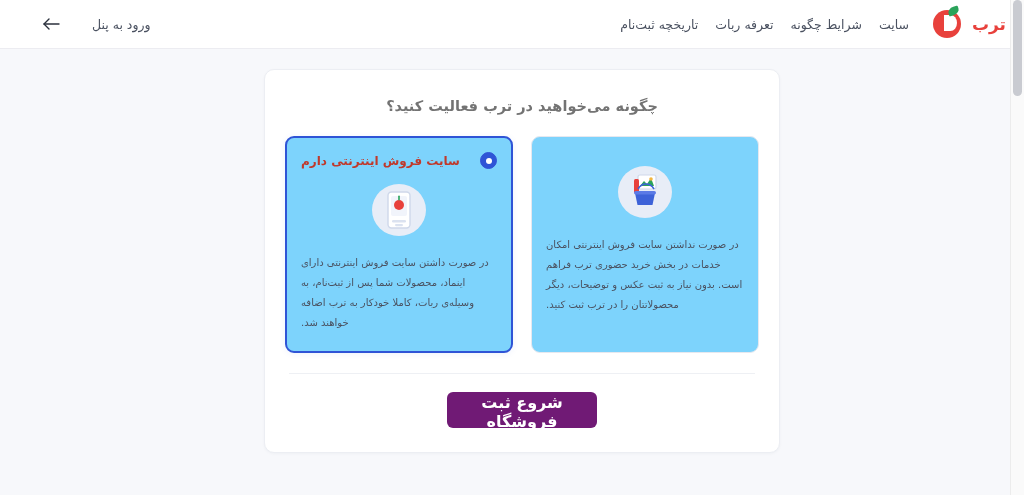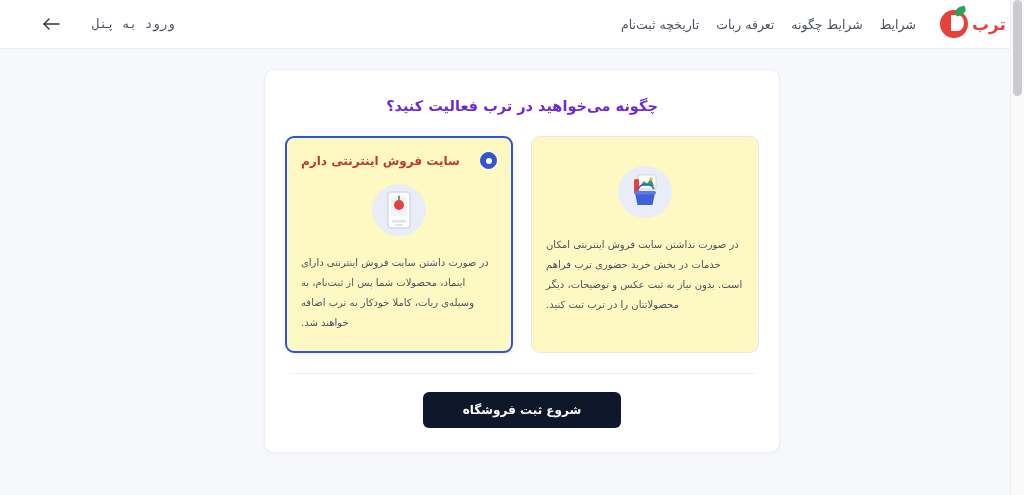--- a/index.html
+++ b/index.html
@@ -24,20 +24,21 @@
     background: #ffffff;
     border-bottom: 1px solid #ececf1;
     display: flex;
     align-items: center;
     padding: 0 18px 0 40px;
     direction: rtl;
   }
   .brand {
     display: flex;
     align-items: center;
+    gap: 7px;
     margin-left: 18px;
   }
   .brand-logo {
     width: 34px; height: 34px;
     position: relative;
   }
   .brand-logo .apple {
     position: absolute;
     left: 2px; top: 3px;
     width: 28px; height: 28px;
@@ -74,21 +75,20 @@
     margin-right: 4px;
   }
   .nav-item { cursor: pointer; white-space: nowrap; }
 
   .header-right-spacer { flex: 1; }
 
   .header-left {
     display: flex;
     align-items: center;
     gap: 30px;
-    font-family: Liberation Mono, monospace;
   }
   .login-link {
     font-size: 12.5px;
     color: #4a5160;
     cursor: pointer;
     white-space: nowrap;
   }
   .back-arrow {
     width: 22px; height: 22px;
     display: flex; align-items: center; justify-content: center;
@@ -111,38 +111,38 @@
     background: #ffffff;
     border: 1px solid #eceef3;
     border-radius: 10px;
     box-shadow: 0 1px 3px rgba(30,40,70,0.04);
     padding: 22px 20px 20px 20px;
   }
   .card-title {
     text-align: center;
     font-size: 14.5px;
     font-weight: bold;
-    color: #6d28d9;
+    color: #737373;
     margin: 6px 0 22px 0;
   }
 
   .options {
     display: flex;
     flex-direction: row-reverse;
     gap: 18px;
     justify-content: center;
   }
   .option {
     position: relative;
     width: 228px;
     min-height: 212px;
     border: 1px solid #e6e8ef;
     border-radius: 9px;
     padding: 14px 14px 18px 14px;
-    background: #fef9c3;
+    background: #7dd3fc;
     cursor: pointer;
   }
   .option.selected {
     border: 2px solid #2f54d6;
     box-shadow: 0 1px 6px rgba(47,84,214,0.08);
   }
   .option-head {
     display: flex;
     align-items: center;
     justify-content: space-between;
@@ -190,27 +190,27 @@
   .card-divider {
     margin: 20px 4px 0 4px;
     border-top: 1px solid #eef0f4;
   }
   .cta-wrap {
     display: flex;
     justify-content: center;
     padding: 18px 0 4px 0;
   }
   .cta {
-    width: 198px;
+    width: 150px;
     height: 36px;
-    background: #0f172a;
+    background: #701a75;
     color: #fff;
     border: none;
     border-radius: 6px;
-    font-size: 12px;
+    font-size: 16px;
     font-weight: bold;
     font-family: inherit;
     cursor: pointer;
   }
 
   
   .scrollbar {
     position: absolute;
     top: 0; right: 0;
     width: 14px; height: 495px;
@@ -234,21 +234,21 @@
     <div class="brand">
       <span class="brand-name">ترب</span>
       <span class="brand-logo">
         <span class="apple"></span>
         <span class="notch"></span>
         <span class="leaf"></span>
       </span>
     </div>
 
     <div class="nav">
-      <span class="nav-item">شرایط</span>
+      <span class="nav-item">سایت</span>
       <span class="nav-item">شرایط چگونه</span>
       <span class="nav-item">تعرفه ربات</span>
       <span class="nav-item">تاریخچه ثبت‌نام</span>
     </div>
 
     <div class="header-right-spacer"></div>
 
     <div class="header-left">
       <span class="login-link">ورود به پنل</span>
       <span class="back-arrow">

